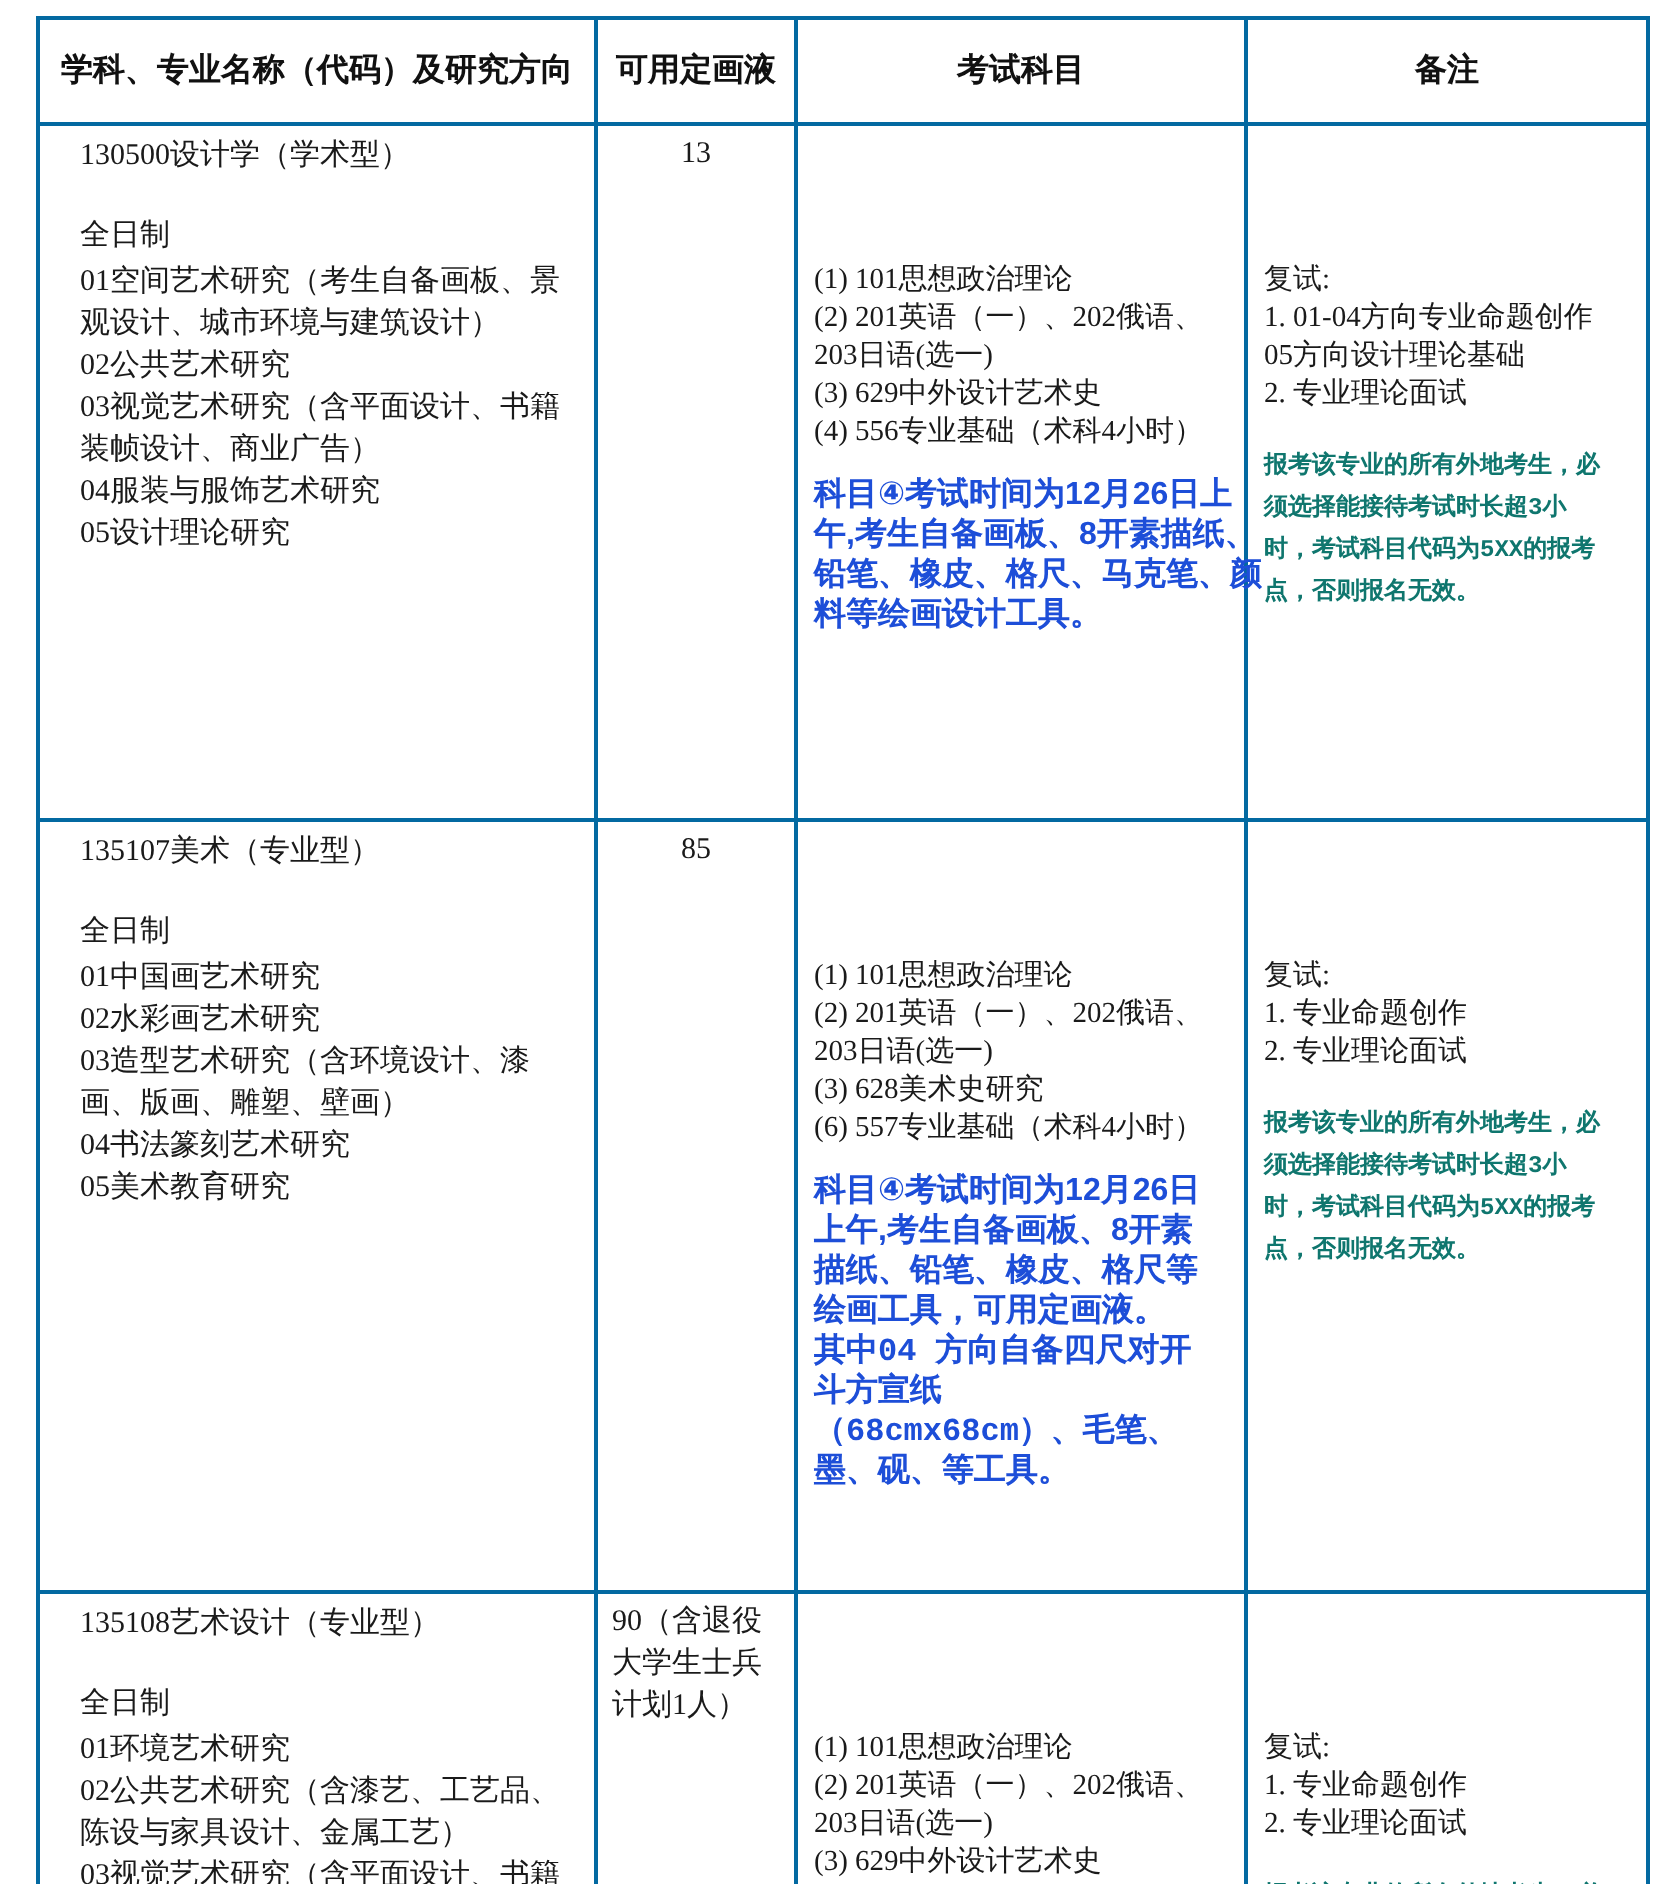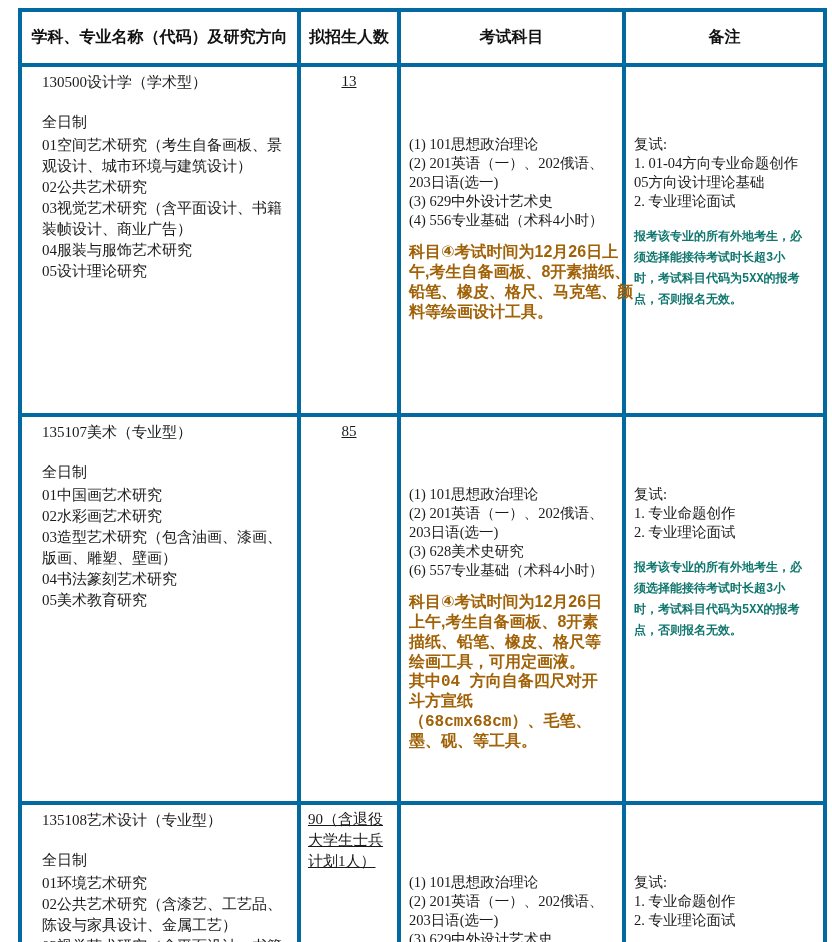--- a/index.html
+++ b/index.html
@@ -15,21 +15,21 @@
   }
   table.adm {
     position: absolute;
     left: 18px; top: 8px;
     width: 805px;
     border-collapse: collapse;
     table-layout: fixed;
     border: 2px solid #1a1a1a;
   }
   .adm th, .adm td {
-    border: 4px solid #0369a1;
+    border: 2px solid #0369a1;
     vertical-align: top;
     padding: 0;
     margin-left: 21px;
   }
   .adm thead th {
     height: 51px;
     vertical-align: middle;
     text-align: center;
     font-family: "Liberation Sans", "DejaVu Sans", sans-serif;
     font-weight: bold;
@@ -38,34 +38,34 @@
   }
   tr.r1 td { height: 278px; }
   tr.r2 td { height: 316px; }
   tr.r3 td { height: 267px; }
 
   td.c1 { padding: 5px 8px 0 20px; font-size: 15px; line-height: 21px; }
   td.c1 p { margin: 0; }
   td.c1 .prog  { margin-bottom: 19px; }
   td.c1 .sched { margin-bottom: 2px; }
 
-  td.c2 { padding: 4px 4px 0 4px; font-size: 15px; line-height: 21px; text-align: center; text-decoration: underline; }
+  td.c2 { padding: 4px 4px 0 4px; font-size: 15px; line-height: 21px; text-align: center; }
   td.c2 p { margin: 0; }
   td.c2.left { text-align: left; padding-left: 7px; }
 
   td.c3 { padding: 68px 0 0 8px; font-size: 14.5px; line-height: 19px; }
   td.c4 { padding: 68px 6px 0 8px; font-size: 14.5px; line-height: 19px; }
   td.c3 p, td.c4 p { margin: 0; }
 
   .note {
     font-family: "Liberation Sans", "DejaVu Sans", sans-serif;
     font-weight: bold;
     font-size: 16px;
     line-height: 20px;
-    color: #a16207;
+    color: #1d4ed8;
     margin-top: 12px !important;
   }
   .note.follow { margin-top: 0 !important; font-family: Liberation Mono, monospace; }
   .nw  { width: 225px; }  
   .nw2 { width: 204px; }
   .remark {
     font-family: Liberation Mono, monospace;
     font-weight: bold;
     font-size: 12px;
     line-height: 21px;
@@ -80,21 +80,21 @@
 <table class="adm">
   <colgroup>
     <col style="width:279px">
       <col style="width:100px">
       <col style="width:225px">
       <col style="width:201px">
   </colgroup>
   <thead>
     <tr>
       <th>学科、专业名称（代码）及研究方向</th>
-      <th>拟招生人数</th>
+      <th>可用定画液</th>
       <th>考试科目</th>
       <th>备注</th>
     </tr>
   </thead>
   <tbody>
 
     <tr class="r1">
       <td class="c1">
         <p class="prog">130500设计学（学术型）</p>
         <p class="sched">全日制</p>
@@ -122,21 +122,21 @@
         <p class="remark">报考该专业的所有外地考生，必须选择能接待考试时长超3小时，考试科目代码为5XX的报考点，否则报名无效。</p>
       </td>
     </tr>
 
     <tr class="r2">
       <td class="c1">
         <p class="prog">135107美术（专业型）</p>
         <p class="sched">全日制</p>
         <p>01中国画艺术研究</p>
         <p>02水彩画艺术研究</p>
-        <p>03造型艺术研究（包含油画、漆画、版画、雕塑、壁画）</p>
+        <p>03造型艺术研究（含环境设计、漆画、版画、雕塑、壁画）</p>
         <p>04书法篆刻艺术研究</p>
         <p>05美术教育研究</p>
       </td>
       <td class="c2">
         <p>85</p>
       </td>
       <td class="c3">
         <p>(1) 101思想政治理论</p>
         <p>(2) 201英语（一）、202俄语、203日语(选一)</p>
         <p>(3) 628美术史研究</p>

